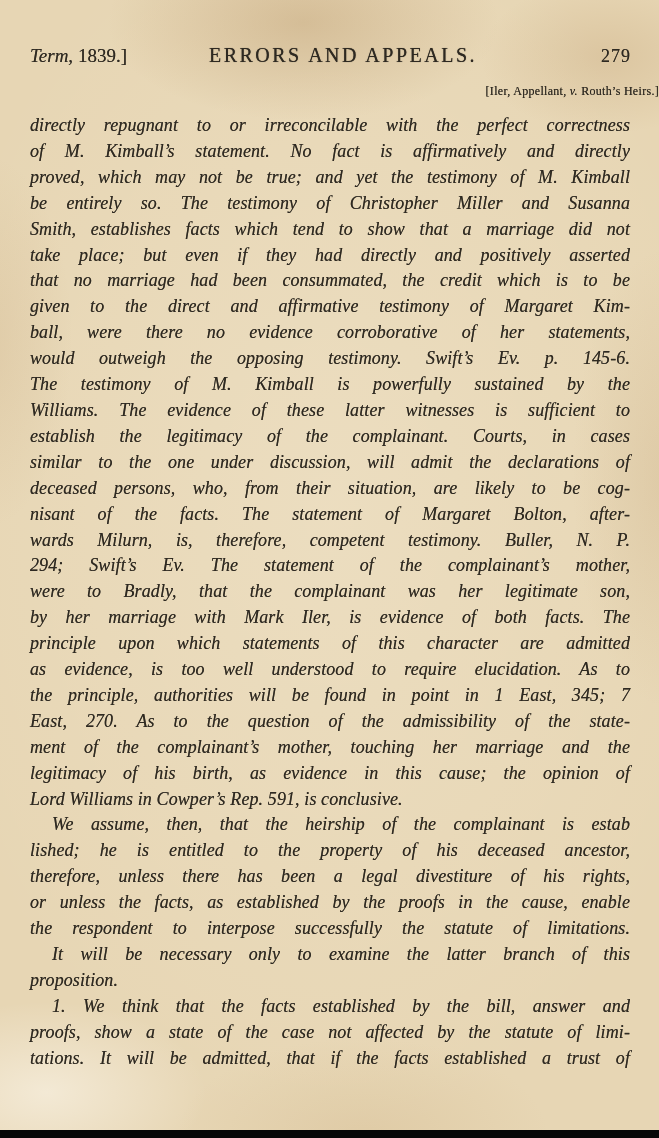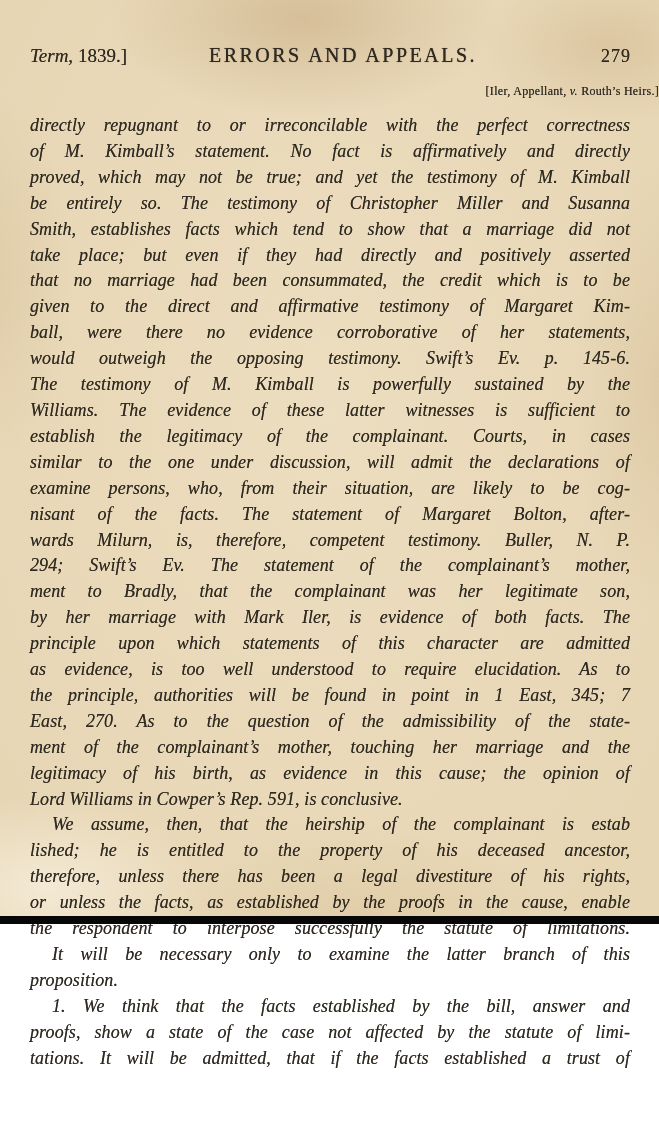--- a/index.html
+++ b/index.html
@@ -3,21 +3,21 @@
 <meta charset="utf-8">
 <style>
   html, body { margin: 0; padding: 0; }
   body {
     width: 659px; height: 1138px;
     overflow: hidden;
     font-family: "Liberation Serif", "DejaVu Serif", serif;
   }
   .page {
     position: relative;
-    width: 659px; height: 924px;
+    width: 659px; height: 1138px;
     color: #2e2921;
     background:
       radial-gradient(ellipse 280px 140px at 46% 2%, rgba(168,128,78,0.30), transparent 70%),
       radial-gradient(ellipse 180px 110px at 92% 5%, rgba(178,138,88,0.22), transparent 70%),
       radial-gradient(ellipse 130px 320px at 101% 42%, rgba(172,132,82,0.16), transparent 72%),
       radial-gradient(ellipse 120px 260px at -2% 30%, rgba(172,132,82,0.14), transparent 72%),
       radial-gradient(ellipse 230px 130px at 7% 96%, rgba(253,249,240,0.55), transparent 70%),
       radial-gradient(ellipse 260px 140px at 55% 100%, rgba(196,164,114,0.22), transparent 72%),
       radial-gradient(ellipse 520px 800px at 50% 45%, rgba(255,250,238,0.20), transparent 80%),
       linear-gradient(#e7d6b4, #e7d6b4);
@@ -93,25 +93,25 @@
         <div class="line">Smith, establishes facts which tend to show that a marriage did not</div>
         <div class="line">take place; but even if they had directly and positively asserted</div>
         <div class="line">that no marriage had been consummated, the credit which is to be</div>
         <div class="line">given to the direct and affirmative testimony of Margaret Kim-</div>
         <div class="line">ball, were there no evidence corroborative of her statements,</div>
         <div class="line">would outweigh the opposing testimony.  Swift’s Ev. p. 145-6.</div>
         <div class="line">The testimony of M. Kimball is powerfully sustained by the</div>
         <div class="line">Williams.  The evidence of these latter witnesses is sufficient to</div>
         <div class="line">establish the legitimacy of the complainant.  Courts, in cases</div>
         <div class="line">similar to the one under discussion, will admit the declarations of</div>
-        <div class="line">examine persons, who, from their situation, are likely to be cog-</div>
+        <div class="line">deceased persons, who, from their situation, are likely to be cog-</div>
         <div class="line">nisant of the facts.  The statement of Margaret Bolton, after-</div>
         <div class="line">wards Milurn, is, therefore, competent testimony.  Buller, N. P.</div>
         <div class="line">294; Swift’s Ev.  The statement of the complainant’s mother,</div>
-        <div class="line">ment to Bradly, that the complainant was her legitimate son,</div>
+        <div class="line">were to Bradly, that the complainant was her legitimate son,</div>
         <div class="line">by her marriage with Mark Iler, is evidence of both facts.  The</div>
         <div class="line">principle upon which statements of this character are admitted</div>
         <div class="line">as evidence, is too well understood to require elucidation.  As to</div>
         <div class="line">the principle, authorities will be found in point in 1 East, 345; 7</div>
         <div class="line">East, 270.  As to the question of the admissibility of the state-</div>
         <div class="line">ment of the complainant’s mother, touching her marriage and the</div>
         <div class="line">legitimacy of his birth, as evidence in this cause; the opinion of</div>
         <div class="line tail">Lord Williams in Cowper’s Rep. 591, is conclusive.</div>
       </div>
       <div class="para">

